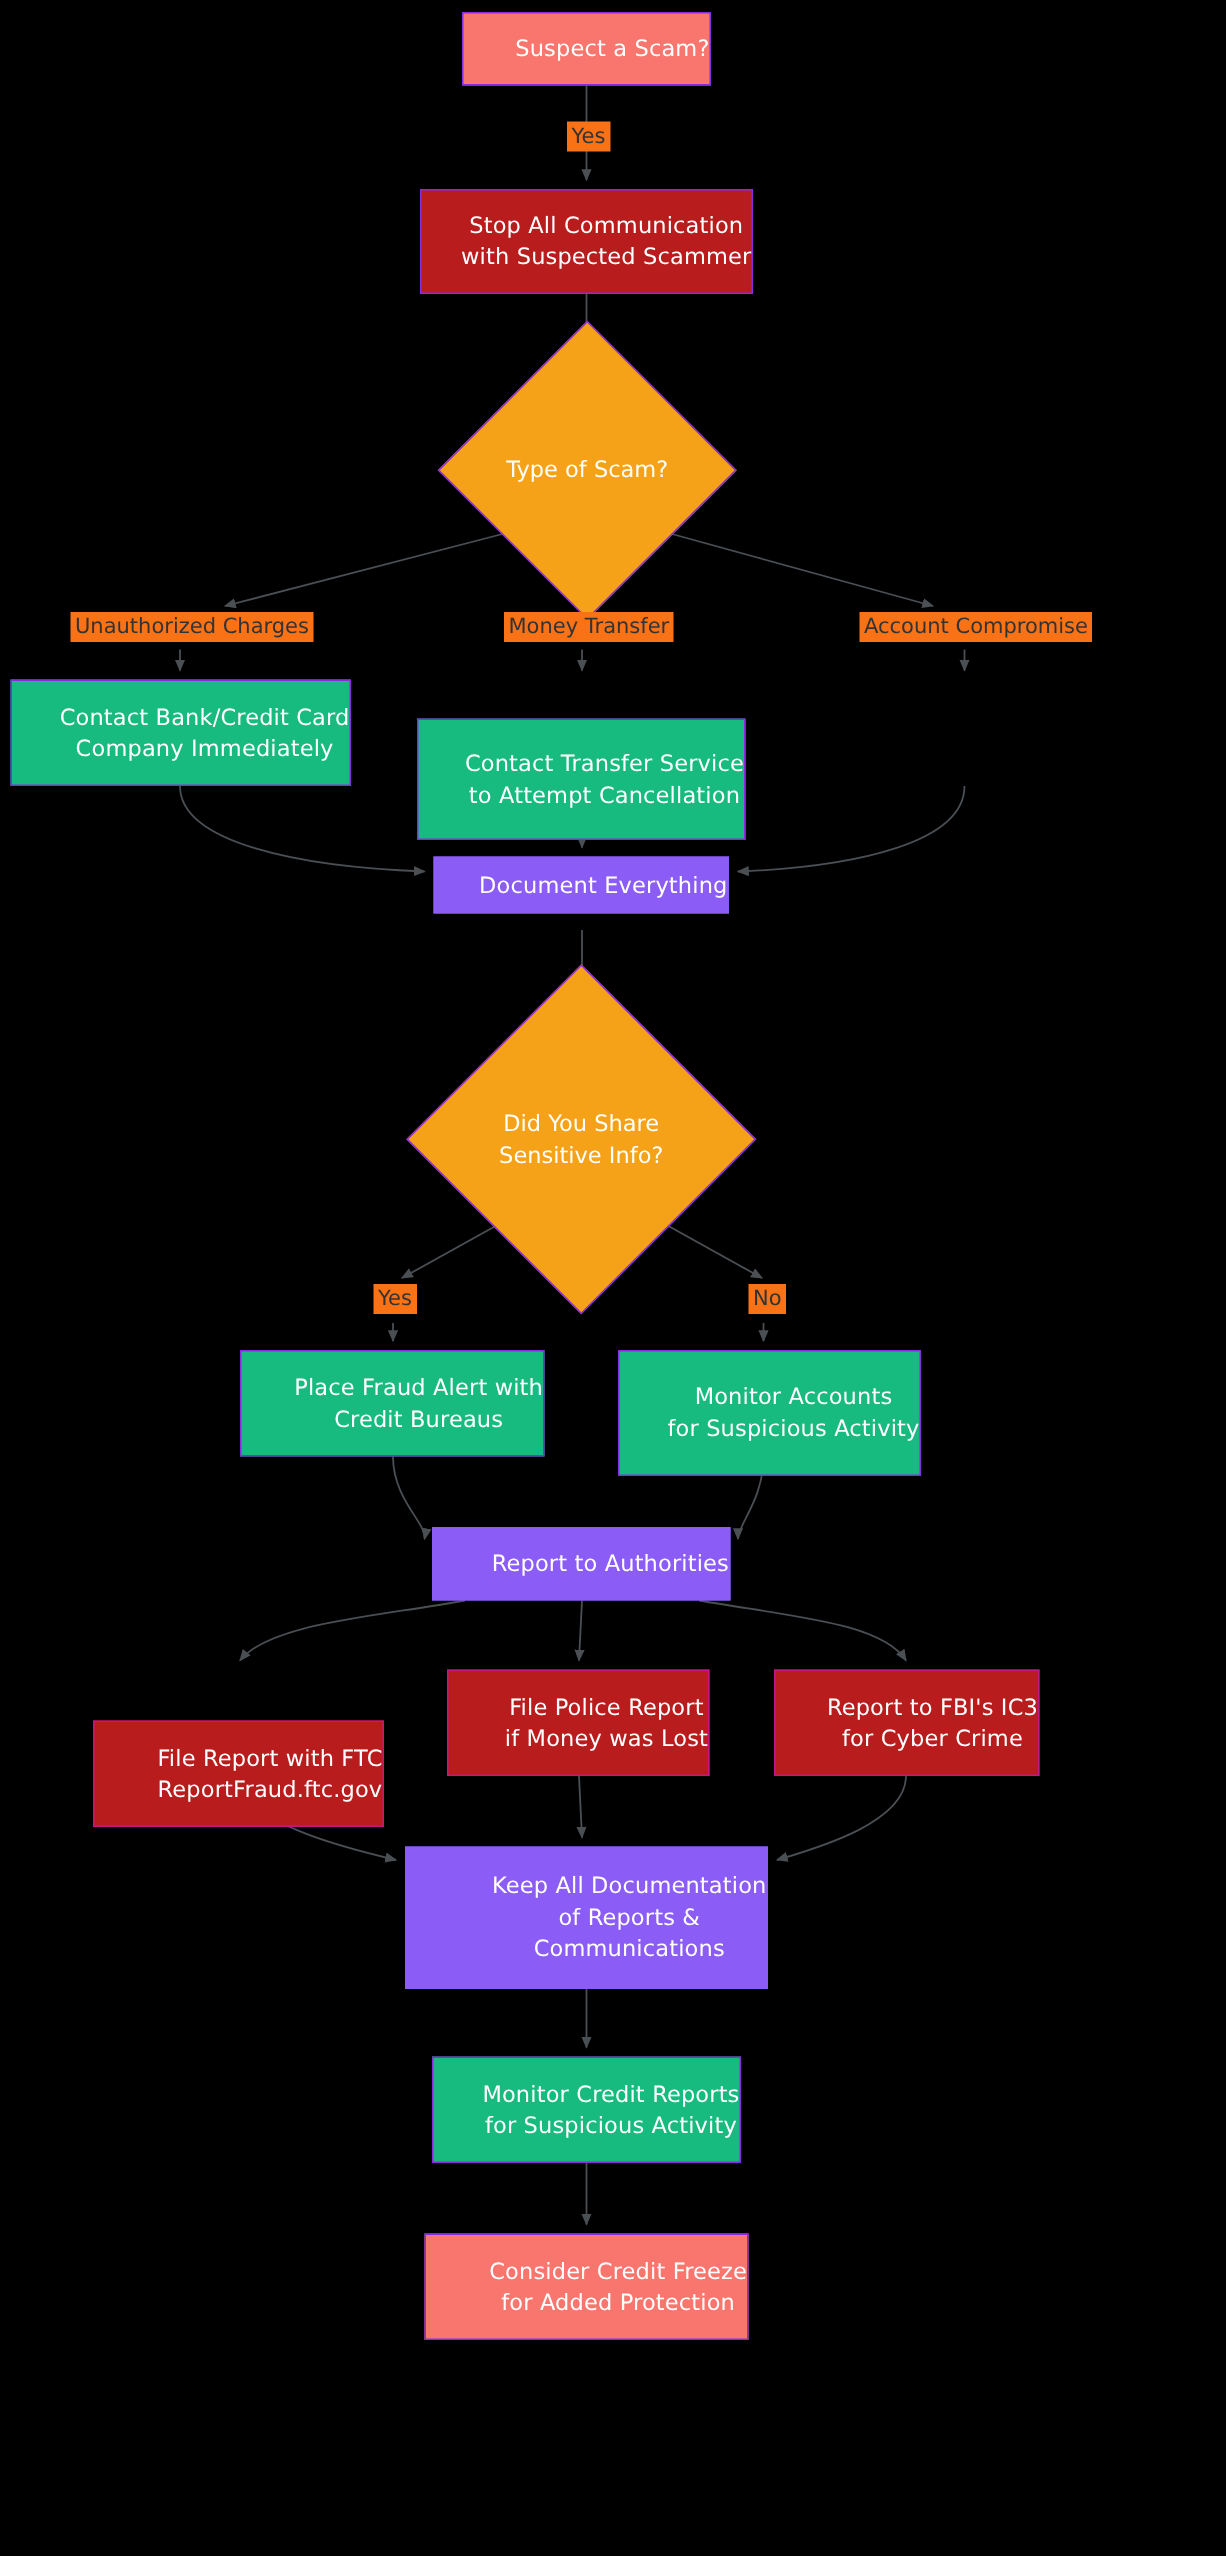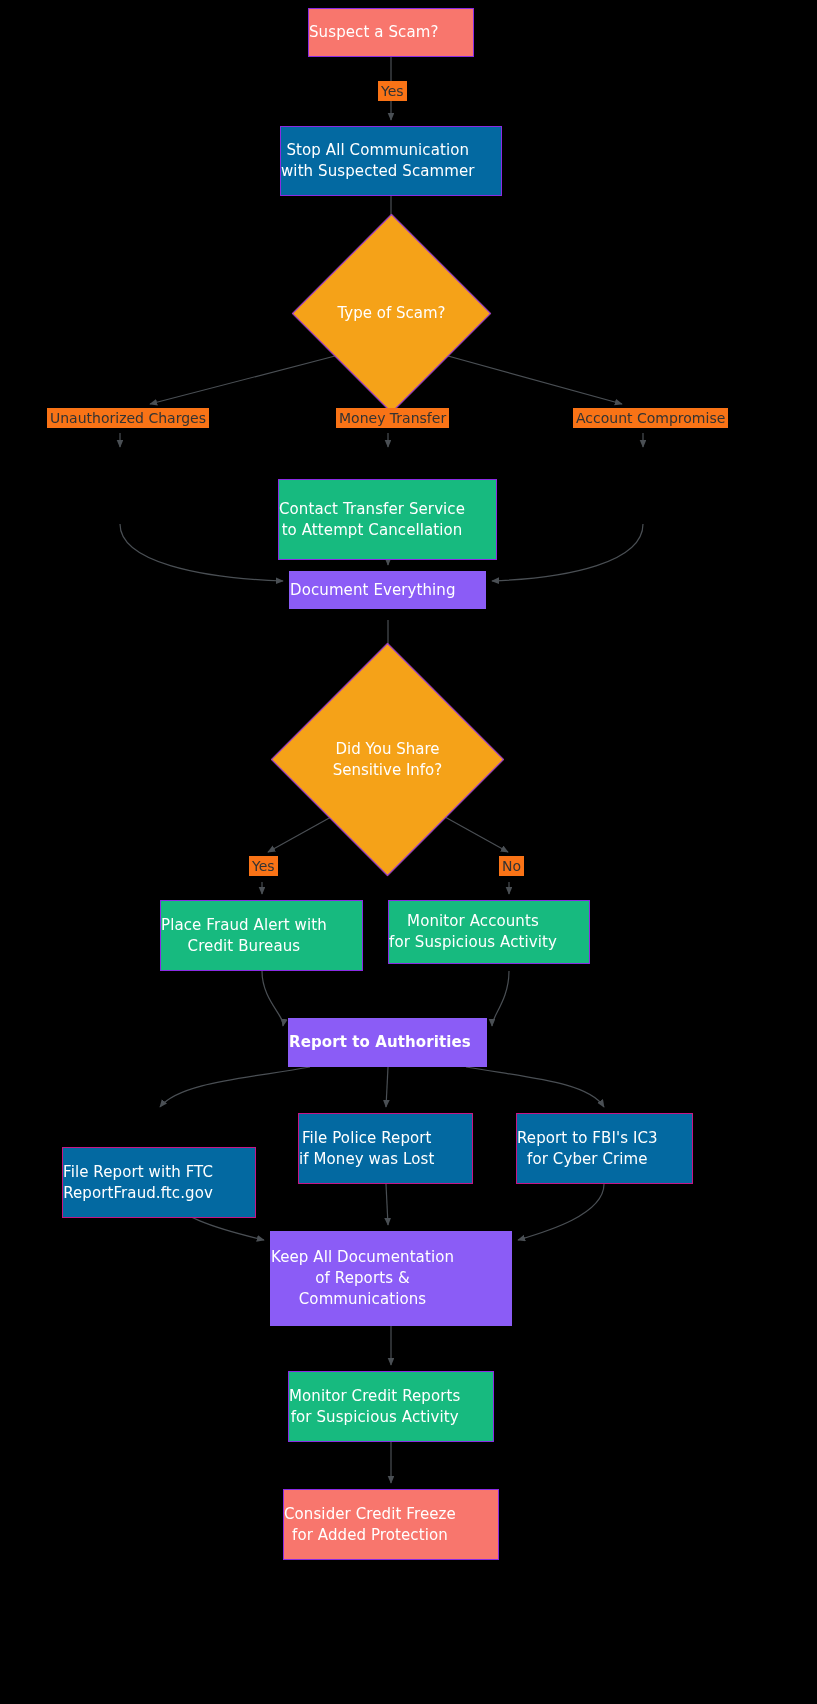--- a/index.html
+++ b/index.html
@@ -1,24 +1,24 @@
 <!DOCTYPE html>
 <html><head>
 <meta charset="utf-8">
 <style>
   html,body{margin:0;padding:0;background:#000;}
   body{width:817px;height:1704px;overflow:hidden;font-family:"DejaVu Sans",sans-serif;}
   #stage{position:relative;width:817px;height:1704px;background:#000;}
   svg#wires{position:absolute;left:0;top:0;width:817px;height:1704px;overflow:visible;}
   .node{position:absolute;box-sizing:border-box;display:flex;align-items:center;
-        justify-content:flex-start;text-align:center;color:#ffffff;
+        justify-content:flex-end;text-align:center;color:#ffffff;
         font-family:"DejaVu Sans",sans-serif;font-size:15px;line-height:21px;
         border:1px solid #9370db;letter-spacing:0.1px;}
   .node.red{background:#f8766d;border-color:#8a2be2;}
-  .node.blue{background:#0369a1;border-color:#c71585;}
+  .node.blue{background:#b91c1c;border-color:#c71585;}
   .node.blue.top{border-color:#8a2be2;}
   .node.green{background:#17ba7f;border-color:#8a2be2;}
   .node.purple{background:#8b5cf6;border-color:#8b5cf6;}
   .diamond{position:absolute;display:flex;align-items:center;justify-content:center;}
   .diamond .dshape{position:absolute;left:0;top:0;width:100%;height:100%;
         background:#f5a218;border:1px solid #8a2be2;
         transform:rotate(45deg);box-sizing:border-box;}
   .diamond .dlabel{position:relative;z-index:2;color:#fff;font-size:15px;
         line-height:21px;text-align:center;white-space:pre-line;}
   .edge-label{position:absolute;background:#f97316;color:#333333;
@@ -74,20 +74,24 @@
   <div class="node blue top" style="left:280px;top:126px;width:222px;height:70px;">
     <span class="nlabel">Stop All Communication
 with Suspected Scammer</span>
   </div>
 
   <div class="diamond" style="left:321px;top:243px;width:141px;height:141px;">
     <span class="dshape"></span>
     <span class="dlabel">Type of Scam?</span>
   </div>
 
+  <div class="node green" style="left:7px;top:453px;width:227px;height:71px;">
+    <span class="nlabel">Contact Bank/Credit Card
+Company Immediately</span>
+  </div>
 
   <div class="node green" style="left:278px;top:479px;width:219px;height:81px;">
     <span class="nlabel">Contact Transfer Service
 to Attempt Cancellation</span>
   </div>
 
 
   <div class="node purple" style="left:289px;top:571px;width:197px;height:38px;">
     <span class="nlabel">Document Everything</span>
   </div>
@@ -96,26 +100,26 @@
     <span class="dshape"></span>
     <span class="dlabel">Did You Share
 Sensitive Info?</span>
   </div>
 
   <div class="node green" style="left:160px;top:900px;width:203px;height:71px;">
     <span class="nlabel">Place Fraud Alert with
 Credit Bureaus</span>
   </div>
 
-  <div class="node green" style="left:388px;top:900px;width:202px;height:64px;">
+  <div class="node green" style="left:412px;top:900px;width:202px;height:84px;">
     <span class="nlabel">Monitor Accounts
 for Suspicious Activity</span>
   </div>
 
-  <div class="node purple" style="left:288px;top:1018px;width:199px;height:49px;font-weight:bold;">
+  <div class="node purple" style="left:288px;top:1018px;width:199px;height:49px;">
     <span class="nlabel">Report to Authorities</span>
   </div>
 
   <div class="node blue" style="left:62px;top:1113px;width:194px;height:71px;margin-top:34px;">
     <span class="nlabel">File Report with FTC
 ReportFraud.ftc.gov</span>
   </div>
 
   <div class="node blue" style="left:298px;top:1113px;width:175px;height:71px;">
     <span class="nlabel">File Police Report

